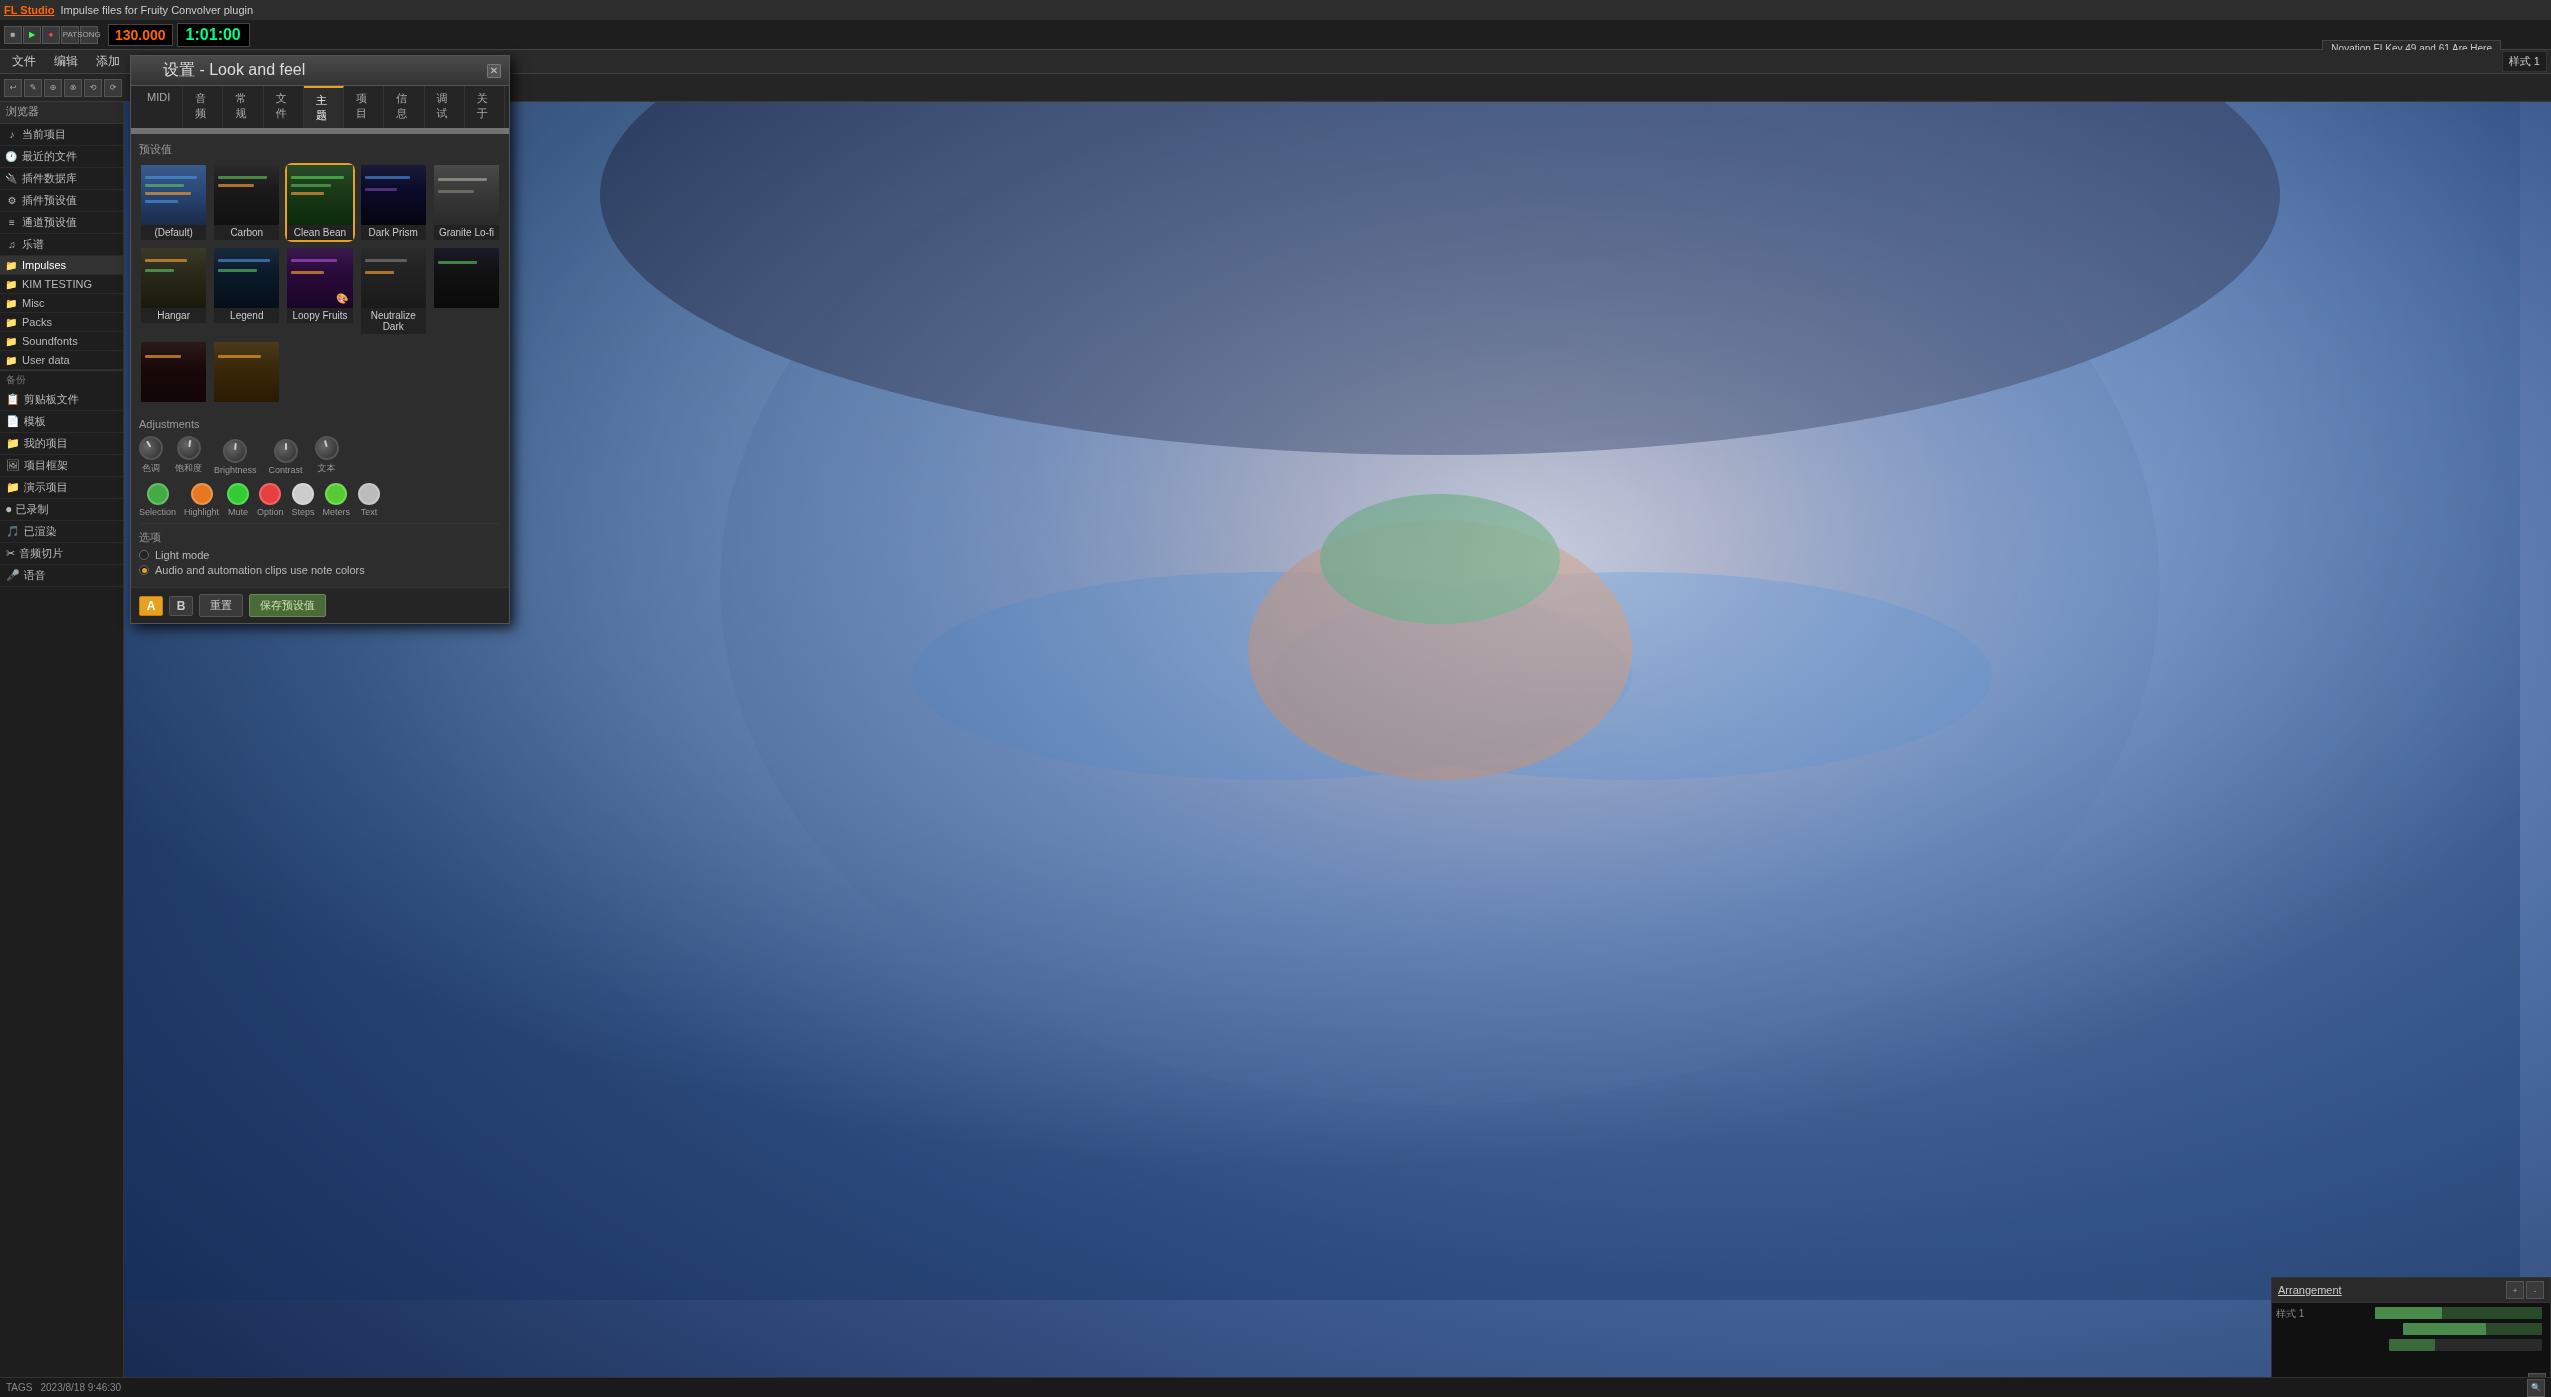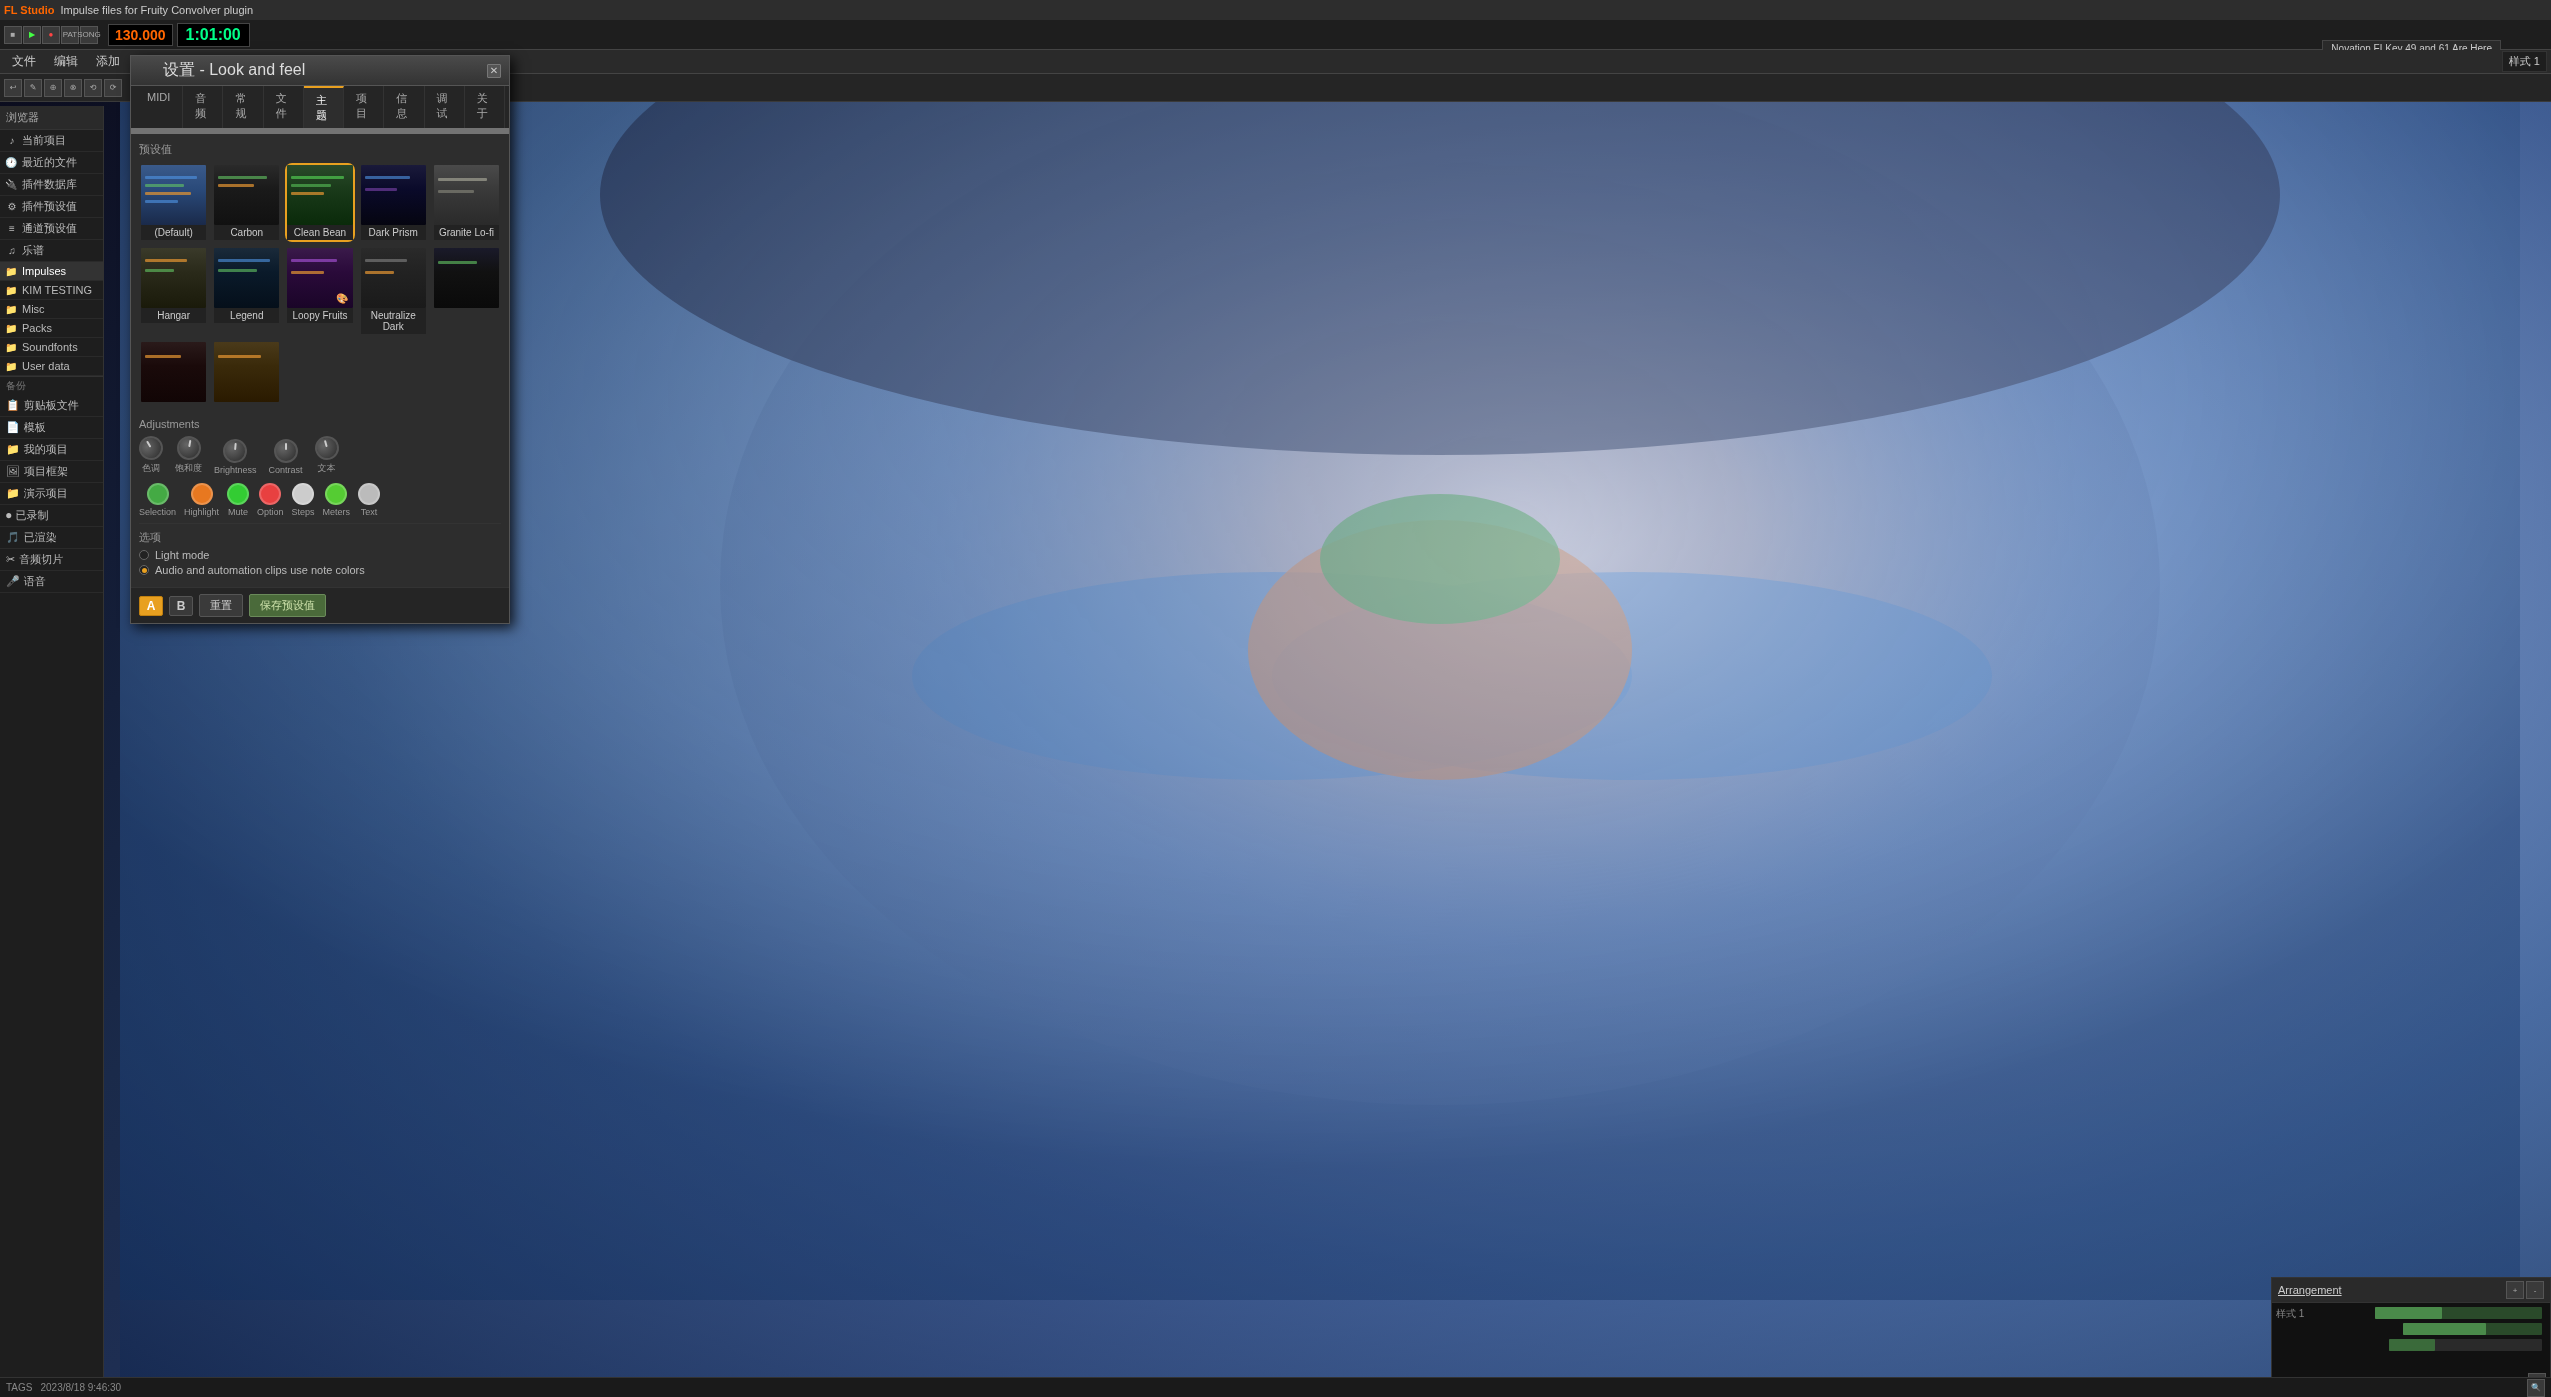--- a/index.html
+++ b/index.html
@@ -114,22 +114,22 @@
       align-items: center;
       z-index: 100;
       padding: 0 4px;
       gap: 2px;
       border-bottom: 1px solid #3a3a3a;
     }
 
     
     .left-sidebar {
       position: absolute;
-      top: 106px; left: 0;
-      width: 104px;
+      top: 100px; left: 0;
+      width: 124px;
       bottom: 0;
       background: #1e1e1e;
       z-index: 50;
       border-right: 1px solid #333;
       overflow: hidden;
     }
 
     .sidebar-header {
       background: #2a2a2a;
       padding: 4px 6px;
@@ -585,20 +585,21 @@
       font-size: 11px;
       padding: 2px 6px;
       border: 1px solid #333;
     }
 
     
     .fl-logo {
       color: #ff6600;
       font-weight: bold;
       font-size: 11px;
+      text-decoration: underline;
     }
   </style>
 </head>
 <body>
 
 <div class="top-bar">
   <div class="fl-logo">
     <span>FL Studio</span>
   </div>
   <div class="top-bar-title">Impulse files for Fruity Convolver plugin</div>

